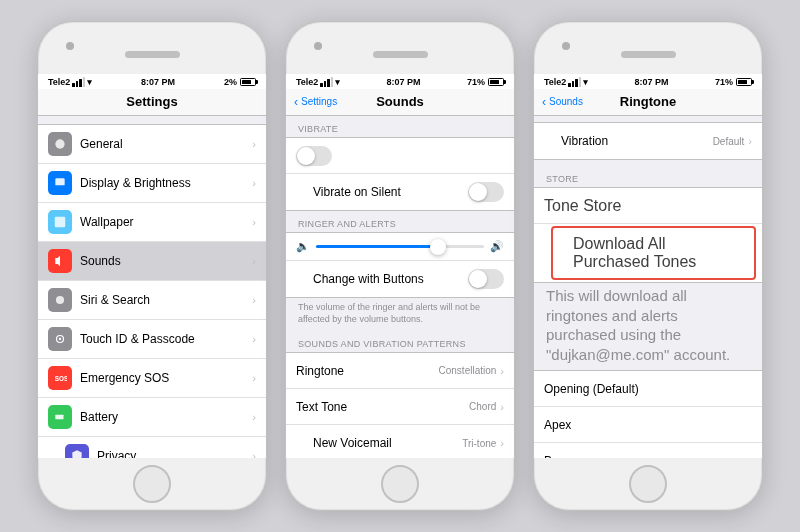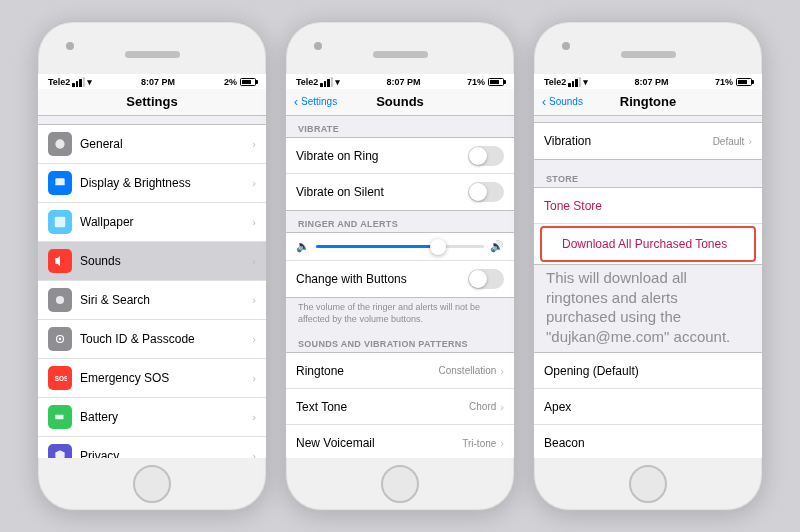--- a/index.html
+++ b/index.html
@@ -157,21 +157,21 @@
 
     
     .settings-list {
       flex: 1;
       overflow: hidden;
       background: #efeff4;
     }
 
     .section-label {
       font-size: 9px;
-      font-weight: 700;
+      font-weight: 400;
       color: #8e8e93;
       text-transform: uppercase;
       padding: 8px 12px 3px;
       letter-spacing: 0.3px;
     }
 
     .settings-group {
       background: #fff;
       border-top: 0.5px solid #c0c0c0;
       border-bottom: 0.5px solid #c0c0c0;
@@ -179,21 +179,21 @@
     }
 
     .settings-row {
       display: flex;
       align-items: center;
       padding: 7px 10px;
       border-bottom: 0.5px solid #e0e0e0;
       min-height: 36px;
       background: #fff;
     }
-    .settings-row:last-child { border-bottom: none; }
+    .settings-row:last-child { border-bottom: none; margin-left: 17px; }
     .settings-row.highlighted { background: #d1d1d6; }
 
     .row-icon {
       width: 24px; height: 24px;
       border-radius: 5px;
       display: flex; align-items: center; justify-content: center;
       margin-right: 8px;
       flex-shrink: 0;
       font-size: 13px;
     }
@@ -271,22 +271,22 @@
     .note-text {
       font-size: 9px;
       color: #8e8e93;
       padding: 4px 12px 6px;
       background: #efeff4;
       line-height: 1.3;
     }
 
     
     .blue-link {
-      color: #be185d;
-      font-size: 12px;
+      color: #404040;
+      font-size: 16px;
     }
 
     
     .download-row {
       border: 2px solid #e74c3c !important;
       margin: 2px 6px;
       border-radius: 4px;
       padding-left: 20px;
     }
 
@@ -462,21 +462,20 @@
           <span class="nav-back-chevron">‹</span>
           <span>Settings</span>
         </div>
         <span class="nav-title">Sounds</span>
       </div>
       <div class="settings-list">
 
         <div class="section-label">VIBRATE</div>
         <div class="settings-group" style="margin-bottom:0">
           <div class="settings-row">
-            <span class="row-label">Vibrate on Ring</span>
             <div class="toggle">
                 <div class="toggle-thumb"></div>
               </div>
           </div>
           <div class="settings-row">
             <span class="row-label">Vibrate on Silent</span>
             <div class="toggle">
                 <div class="toggle-thumb"></div>
               </div>
           </div>

